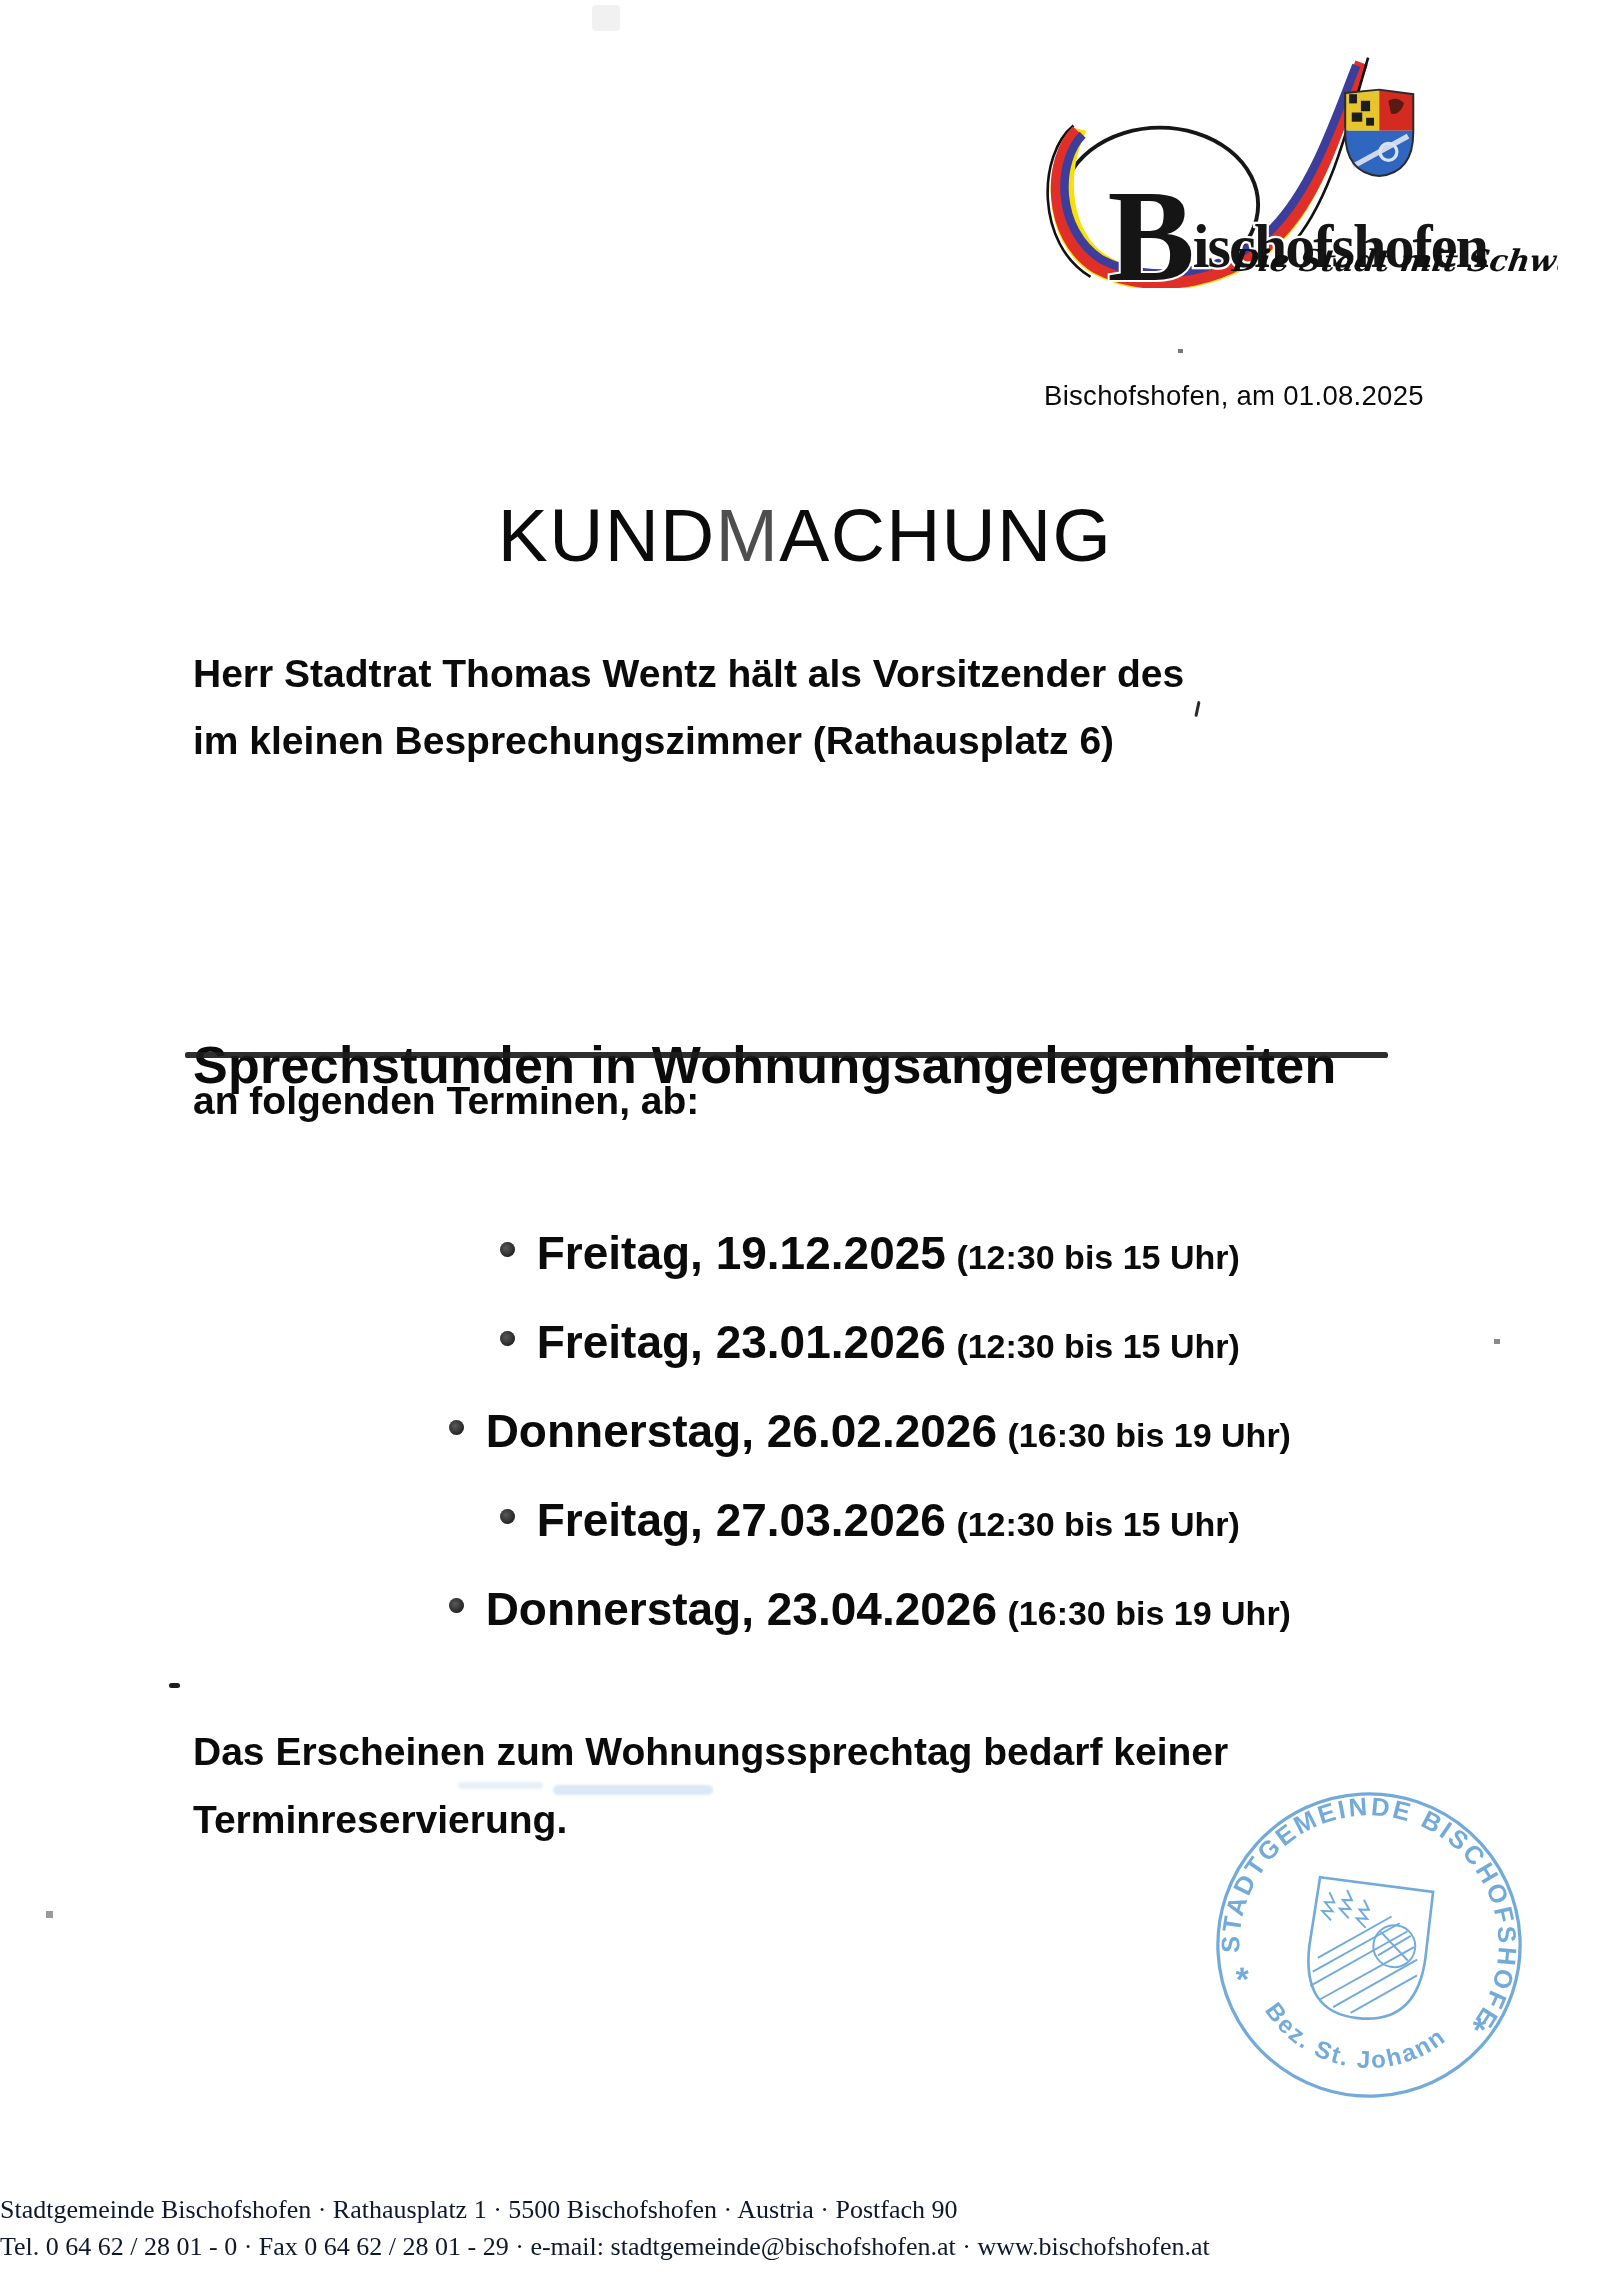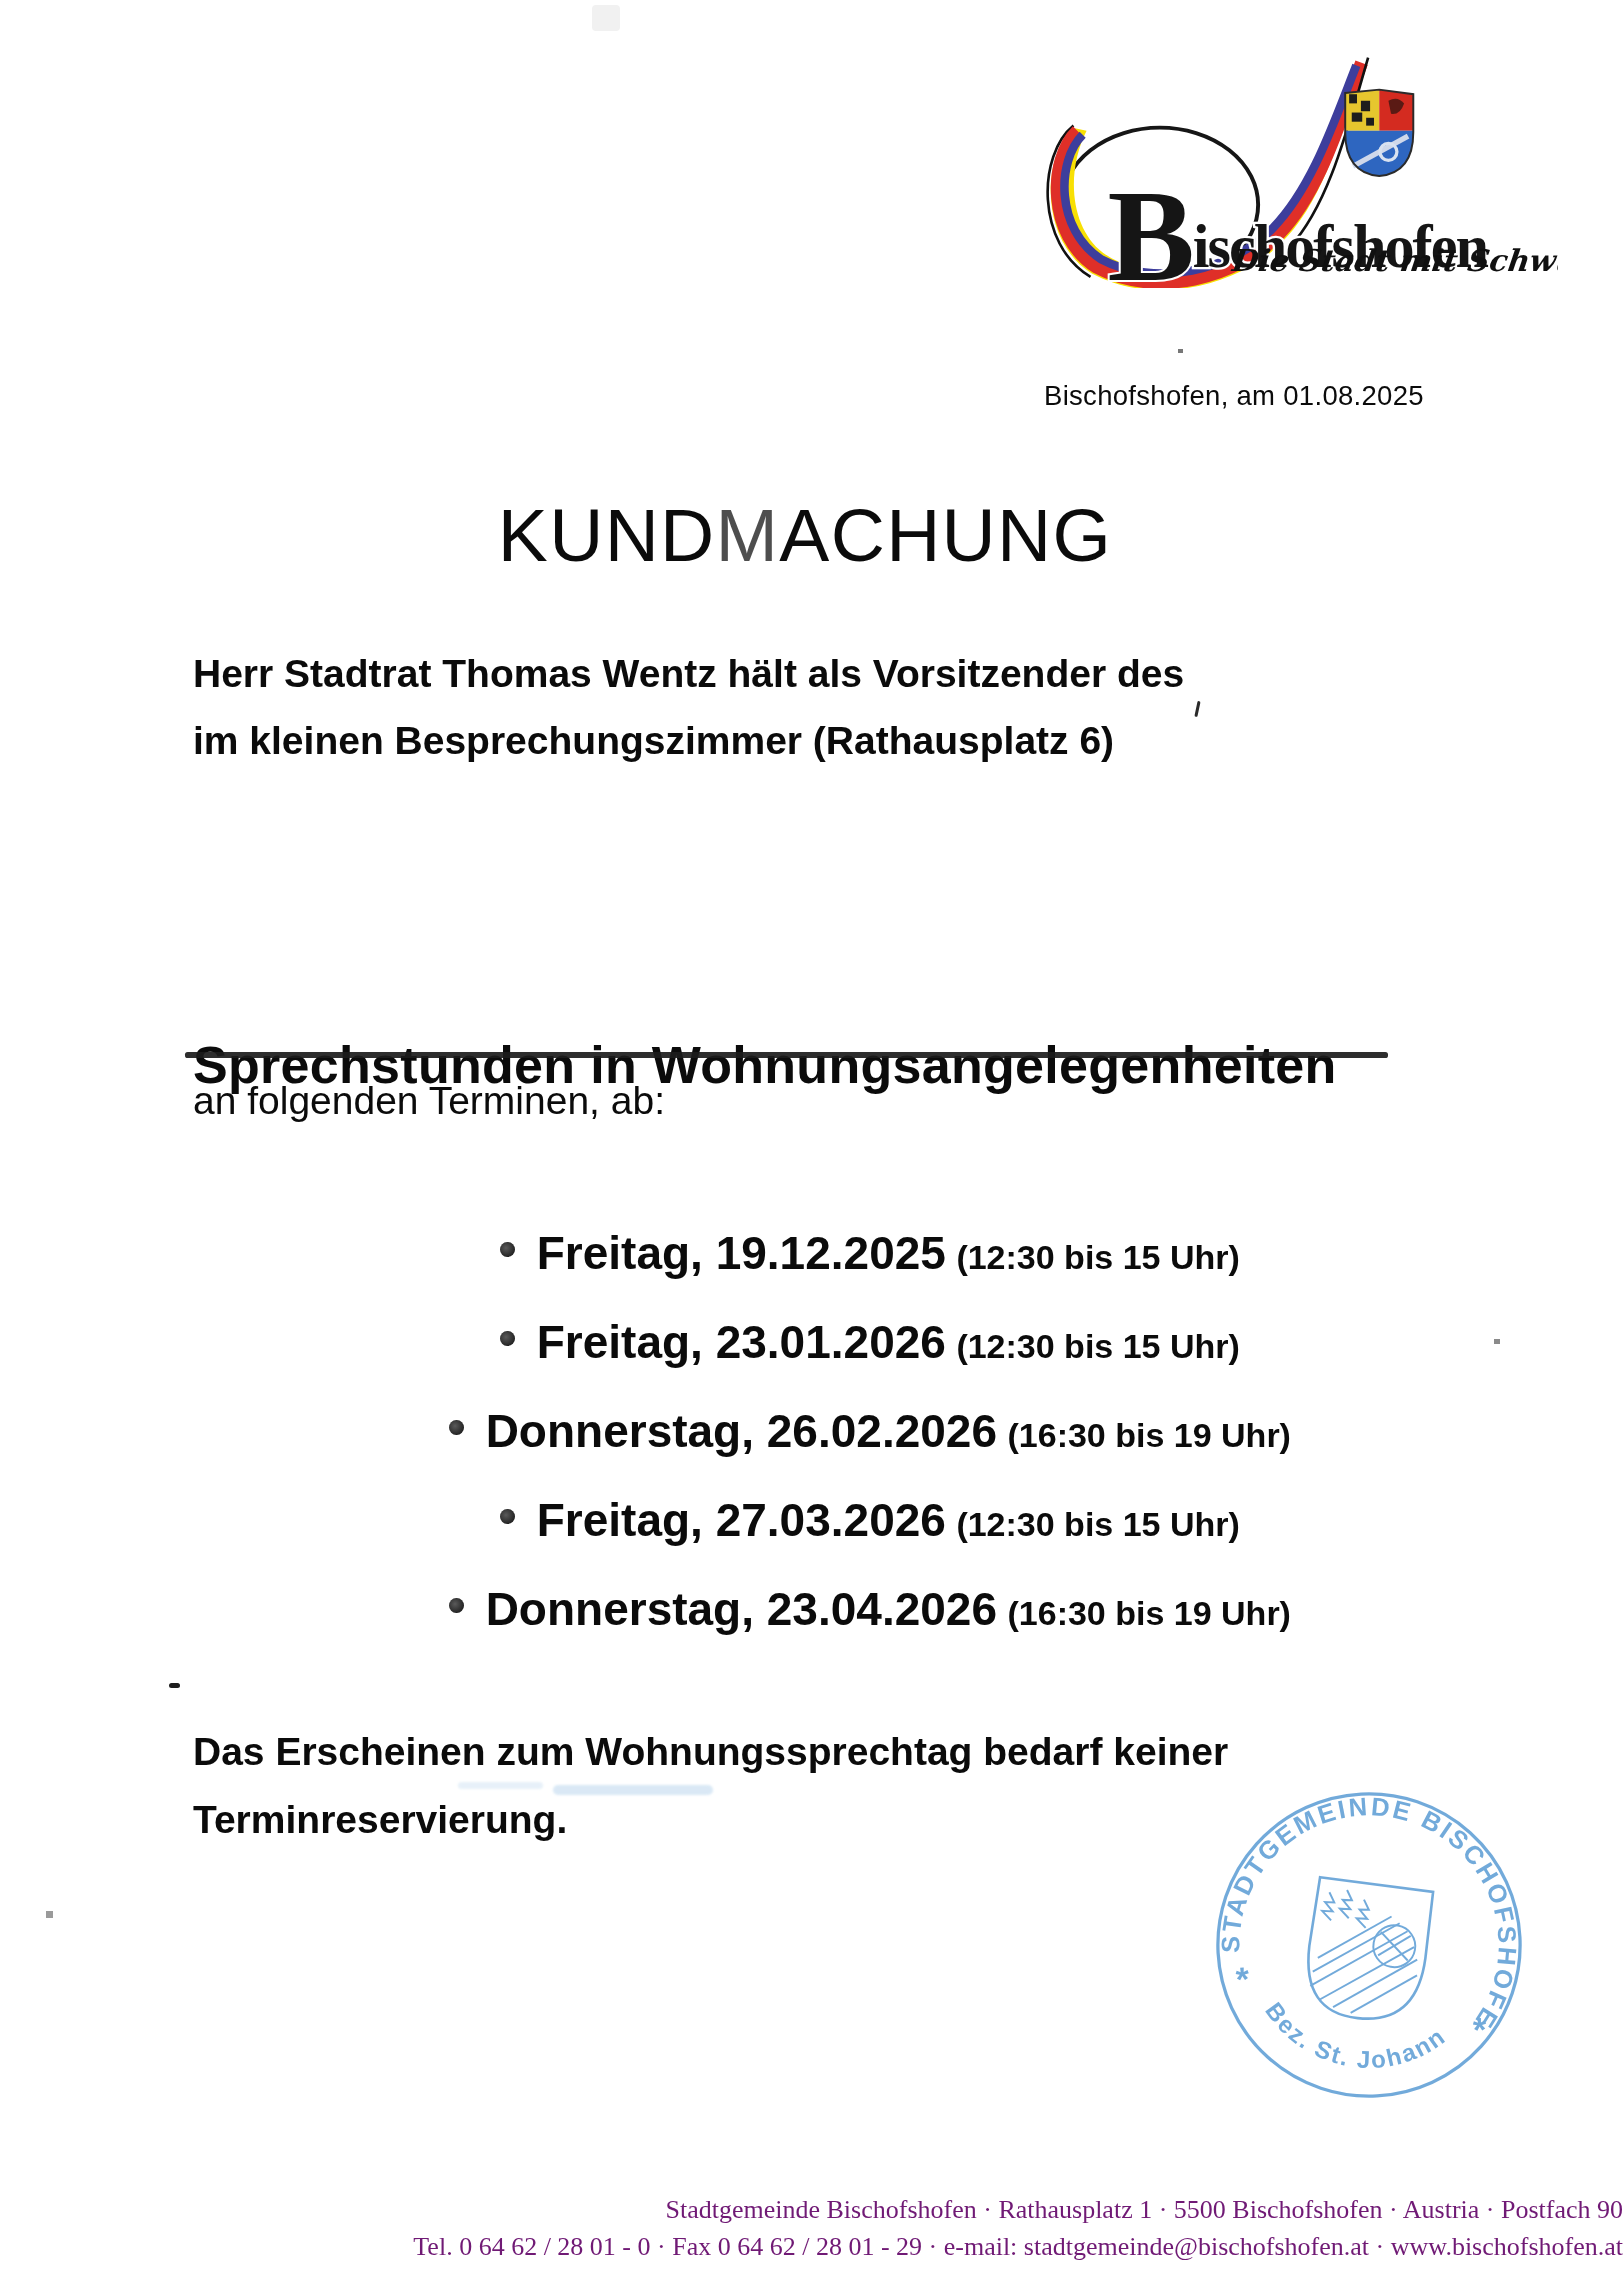--- a/index.html
+++ b/index.html
@@ -19,40 +19,40 @@
   #title-row{left:0;top:492px;width:1610px;text-align:center;font-size:75px;
              letter-spacing:1.3px;font-weight:400;white-space:nowrap;}
   #title-row .faded{opacity:.72;filter:blur(0.4px);}
 
   
   #intro{left:193px;top:640px;font-size:39px;font-weight:700;line-height:67px;white-space:nowrap;}
 
   
   #heading{left:193px;top:995px;font-size:52px;font-weight:700;white-space:nowrap;letter-spacing:0.3px;margin-top:40px;}
   #heading-underline{left:185px;top:1052px;width:1203px;height:5.9px;background:#1c1c1c;opacity:.92;border-radius:2.6px;}
-  #subheading{left:193px;top:1079px;font-size:39px;font-weight:400;white-space:nowrap;}
+  #subheading{left:193px;top:1079px;font-size:39px;font-weight:700;white-space:nowrap;}
 
   
   #appts{left:196px;top:1226px;width:1348px;}
   .appt-row{height:89px;text-align:center;white-space:nowrap;}
   .dot{display:inline-block;width:15px;height:15.7px;border-radius:50%;
        background:radial-gradient(circle at 40% 40%, #5a5a5a 0%, #242424 70%);
        margin-right:21.6px;vertical-align:11.8px;}
   .appt-main{font-size:46px;font-weight:700;vertical-align:baseline;margin-top:28px;}
   .appt-time{font-size:34px;font-weight:700;margin-left:10.5px;vertical-align:baseline;}
 
   
   #closing{left:193px;top:1718px;font-size:39px;font-weight:700;line-height:68px;white-space:nowrap;}
 
   
   #stamp{left:1212px;top:1788px;width:314px;height:314px;opacity:.88;}
 
   
-  #footer{left:0;top:2191px;width:1623px;text-align:right;
-          font-family:"Liberation Serif", serif;font-size:26px;line-height:37px;color:#701a75;}
+  #footer{left:0;top:2191px;width:1623px;text-align:left;
+          font-family:"Liberation Serif", serif;font-size:26px;line-height:37px;color:#0f172a;}
   #art-top{left:592px;top:5.2px;width:27.5px;height:26px;background:#f1f1f1;border-radius:3.9px;}
   #art-date-dot{left:1178px;top:349px;width:5.2px;height:3.9px;background:#777;}
   #art-apostrophe{left:1196px;top:701px;width:3.3px;height:15.7px;background:#2a2a2a;border-radius:2px;transform:rotate(12deg);}
   #art-tick-right{left:1494px;top:1339px;width:5.9px;height:4.6px;background:#8a8a8a;}
   #art-dash-left{left:169px;top:1683px;width:10.5px;height:5.2px;background:#1e1e1e;border-radius:2.6px;}
   #art-dot-left{left:46px;top:1911px;width:7.2px;height:7.2px;background:#9a9a9a;}
   .smudge{position:absolute;background:#bcd7ee;opacity:.55;border-radius:5.2px;filter:blur(1.3px);}
   #smudge1{left:553px;top:1785px;width:160px;height:9.8px;}
   #smudge2{left:458px;top:1782px;width:85px;height:6.5px;opacity:.35;}
 </style>

